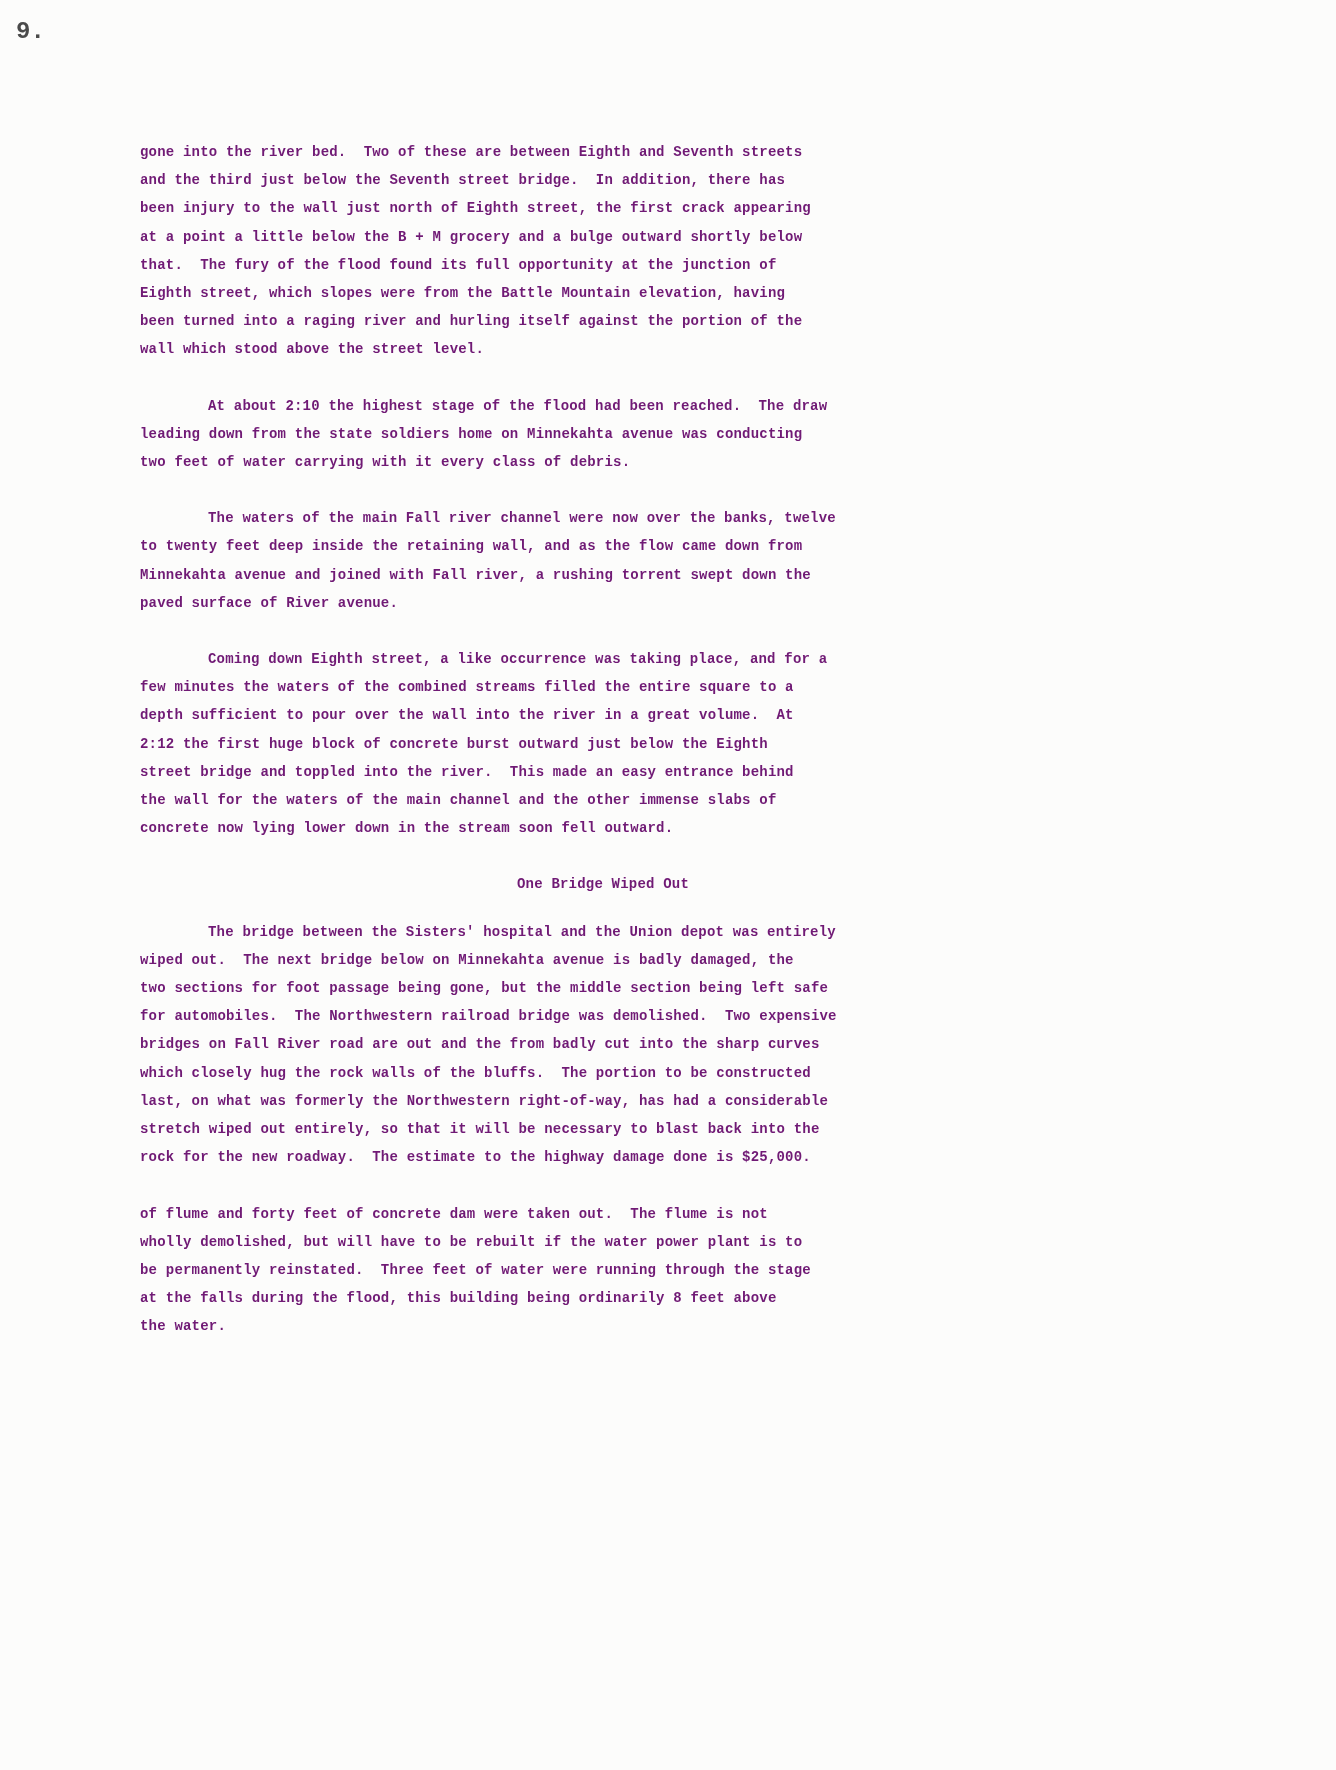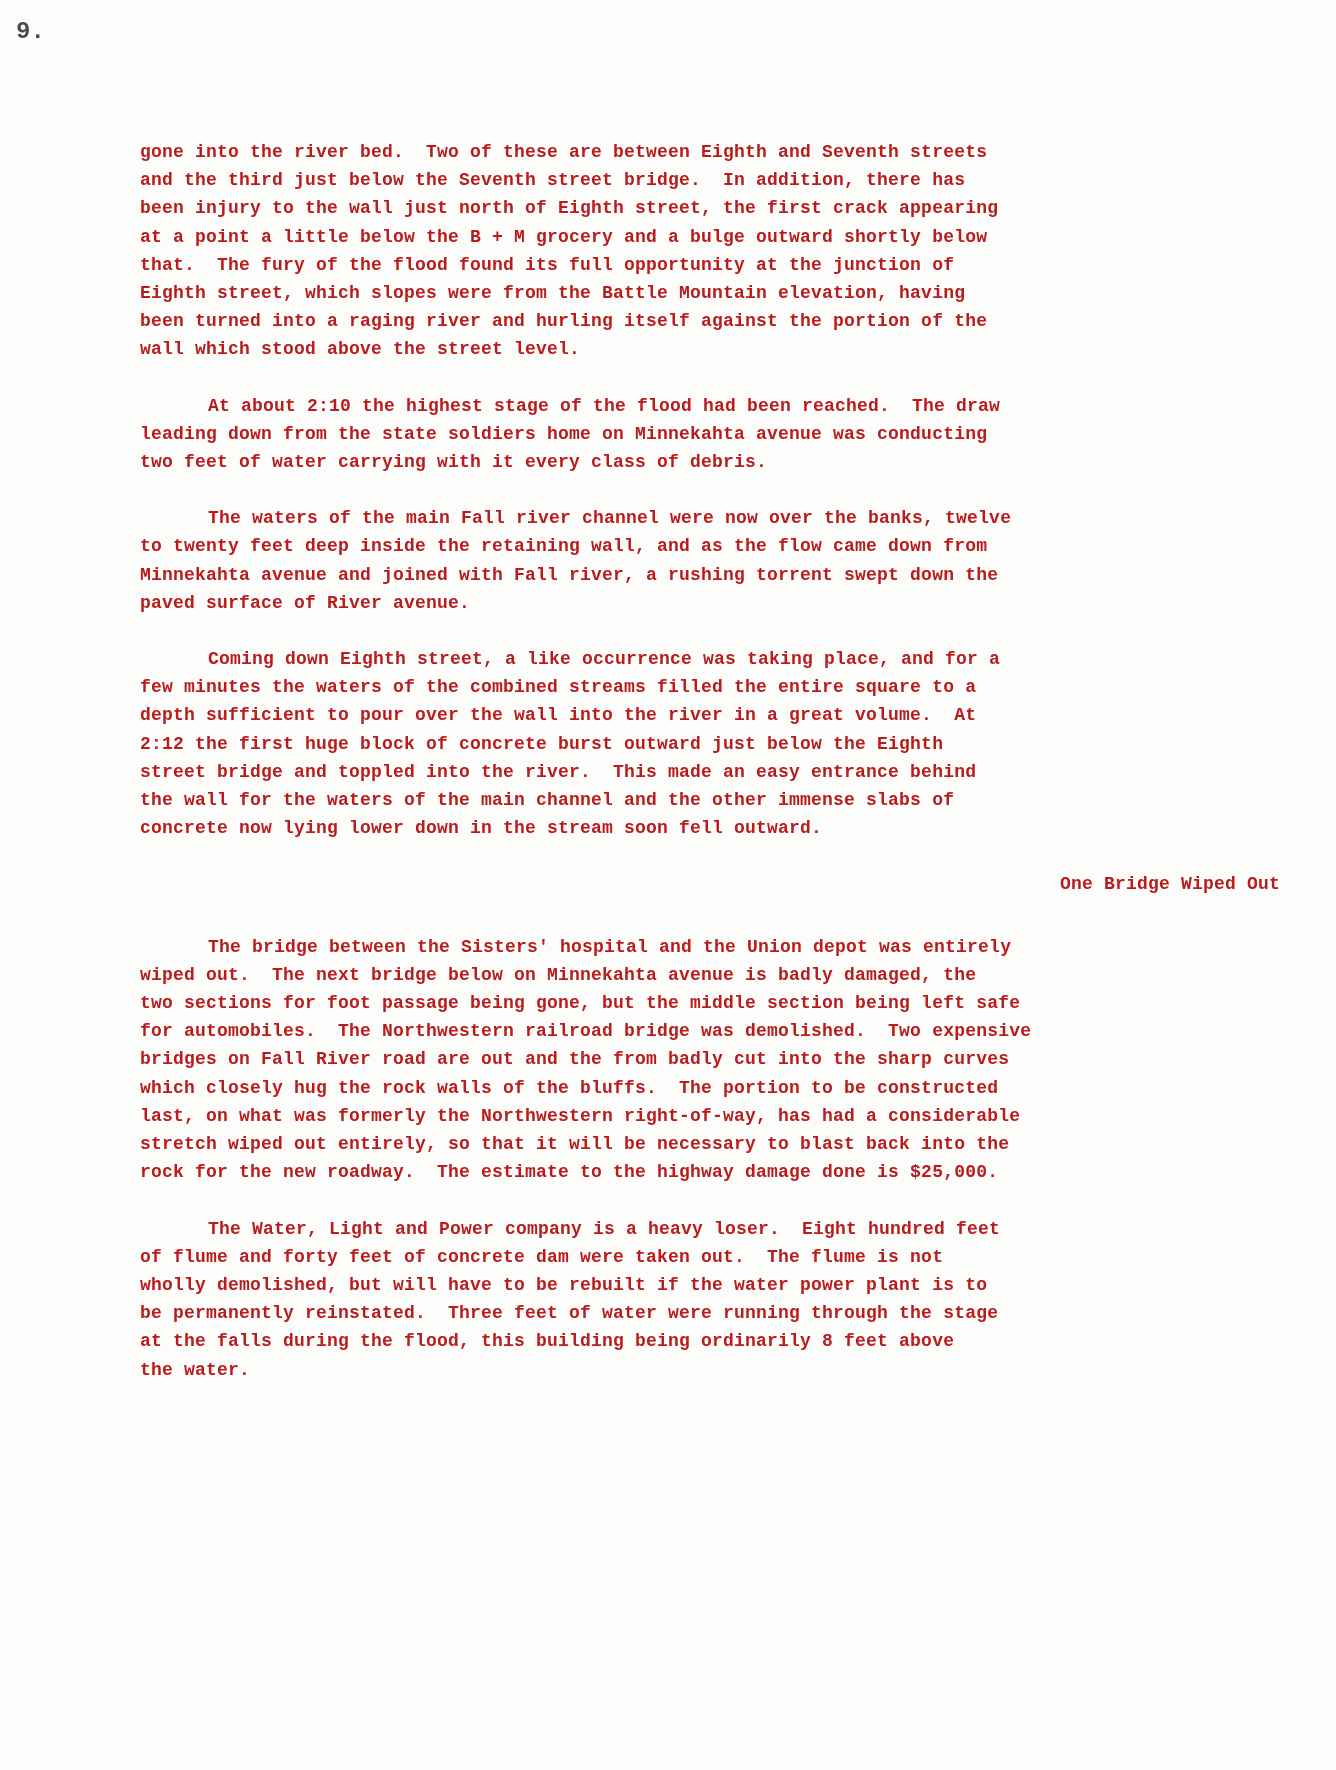--- a/index.html
+++ b/index.html
@@ -29,40 +29,40 @@
       font-size: 24px;
       color: #4a4a4a;
       font-weight: bold;
     }
     .body-text {
       position: absolute;
       left: 140px;
       top: 138px;
       width: 1140px;
       font-family: "Liberation Mono", "DejaVu Sans Mono", monospace;
-      font-size: 18px;
+      font-size: 14px;
       line-height: 28.2px;
-      color: #b91c1c;
+      color: #701a75;
       font-weight: bold;
       letter-spacing: 0.2px;
     }
     .para {
       margin: 0 0 28px 0;
     }
     .line {
       display: block;
       white-space: pre;
     }
     .indent {
       padding-left: 68px;
     }
     .heading {
-      text-align: right;
+      text-align: left;
       padding-left: 377px;
-      margin: 6px 0 34px 0;
+      margin: 6px 0 19px 0;
     }
   </style>
 </head>
 <body>
 
 <div class="page">
   <div class="page-number">9.</div>
 
   <div class="body-text">
     <div class="para">
@@ -107,21 +107,20 @@
       <span class="line">two sections for foot passage being gone, but the middle section being left safe</span>
       <span class="line">for automobiles.  The Northwestern railroad bridge was demolished.  Two expensive</span>
       <span class="line">bridges on Fall River road are out and the from badly cut into the sharp curves</span>
       <span class="line">which closely hug the rock walls of the bluffs.  The portion to be constructed</span>
       <span class="line">last, on what was formerly the Northwestern right-of-way, has had a considerable</span>
       <span class="line">stretch wiped out entirely, so that it will be necessary to blast back into the</span>
       <span class="line">rock for the new roadway.  The estimate to the highway damage done is $25,000.</span>
     </div>
 
     <div class="para">
-      <span class="line indent">The Water, Light and Power company is a heavy loser.  Eight hundred feet</span>
       <span class="line">of flume and forty feet of concrete dam were taken out.  The flume is not</span>
       <span class="line">wholly demolished, but will have to be rebuilt if the water power plant is to</span>
       <span class="line">be permanently reinstated.  Three feet of water were running through the stage</span>
       <span class="line">at the falls during the flood, this building being ordinarily 8 feet above</span>
       <span class="line">the water.</span>
     </div>
   </div>
 </div>
 
 </body></html>

